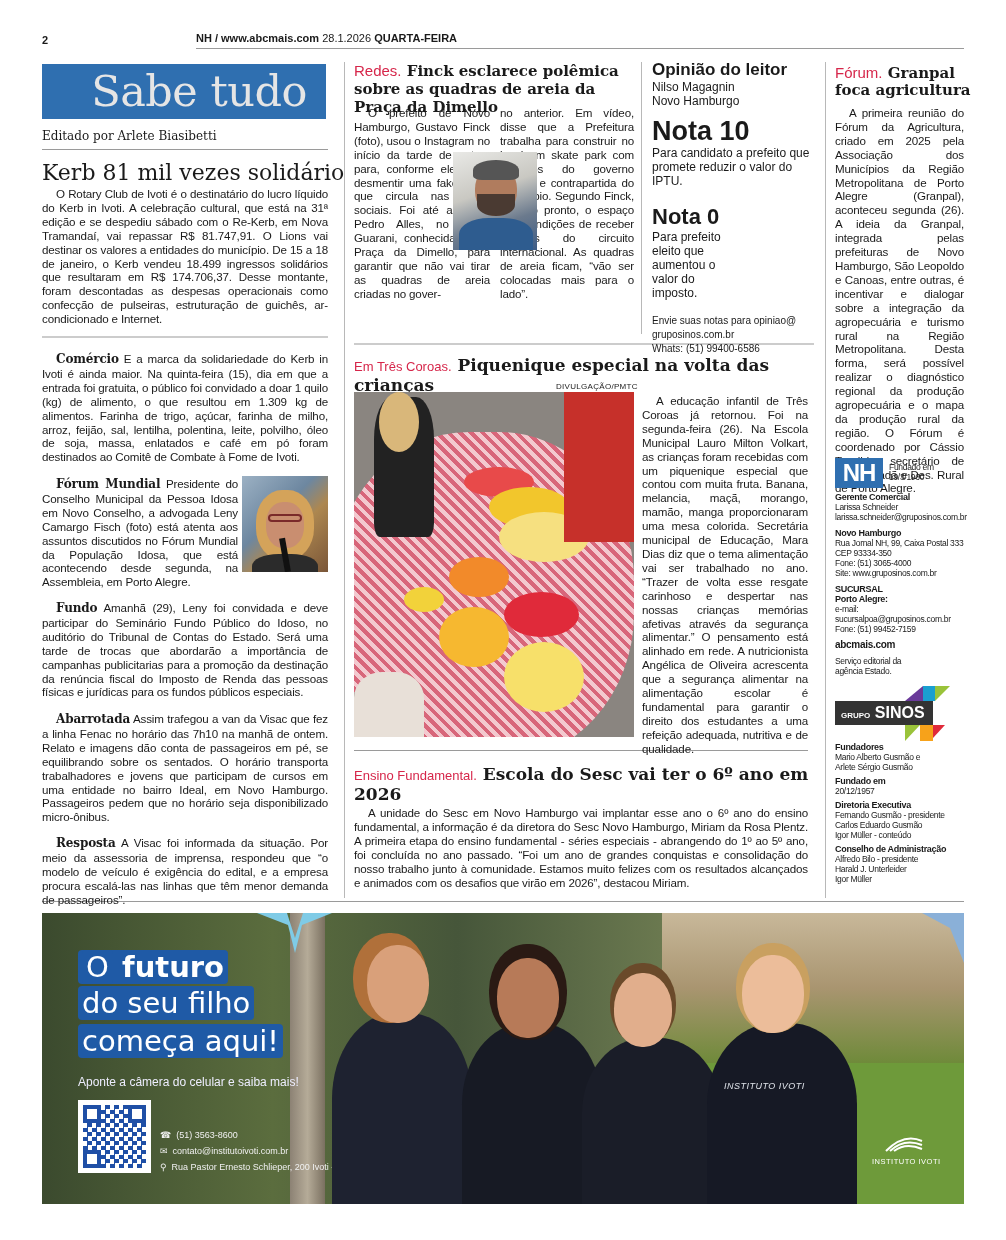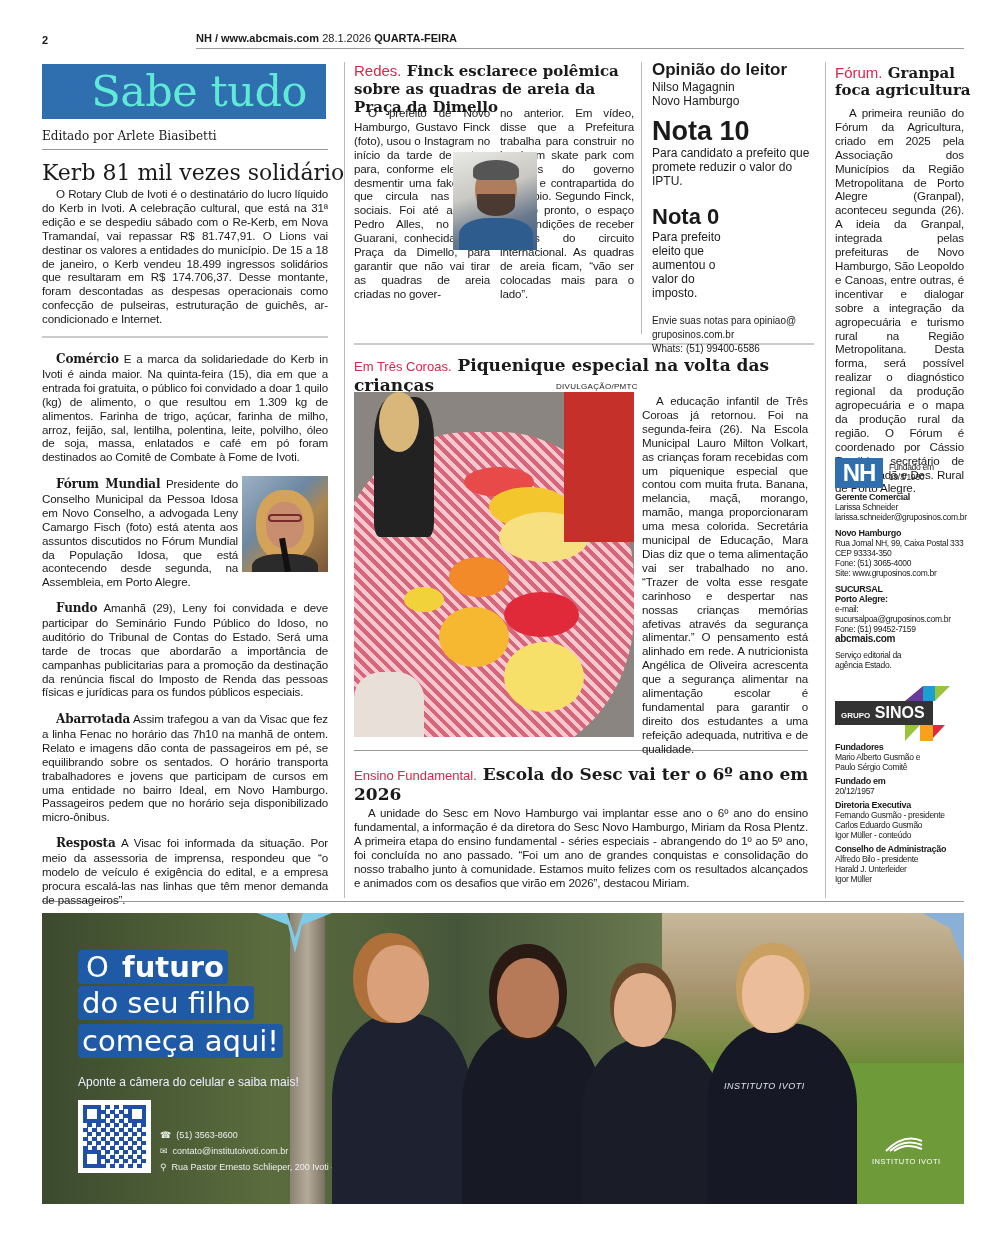--- a/index.html
+++ b/index.html
@@ -12,21 +12,21 @@
   .kicker { color: #d6264a; font-family: "Liberation Sans", sans-serif; font-weight: normal; text-align: right; }
   .vrule { position: absolute; width: 1px; background: #b8b8b8; }
   .hrule { position: absolute; height: 1px; background: #9a9a9a; }
 
   
   #page-num { left: 42px; top: 34px; font-size: 11px; font-weight: bold; }
   #folio { left: 196px; top: 32px; font-size: 11px; }
   #folio b { font-weight: bold; }
 
   
-  #sabe-box { left: 42px; top: 64px; width: 284px; height: 55px; background: #2f6fb0; color: #5eead4; text-align: center; font-size: 43px; line-height: 55px; font-family: "DejaVu Serif", serif; letter-spacing: -0.5px; padding-left: 30px; }
+  #sabe-box { left: 42px; top: 64px; width: 284px; height: 55px; background: #2f6fb0; color: #e5e5e5; text-align: center; font-size: 43px; line-height: 55px; font-family: "DejaVu Serif", serif; letter-spacing: -0.5px; padding-left: 30px; }
   #editor { left: 42px; top: 129px; font-size: 12px; }
   #kerb-title { left: 42px; top: 160px; font-size: 22px; font-family: "DejaVu Serif", serif; }
   .lead { font-weight: bold; font-family: "DejaVu Serif", serif; font-size: 12px; }
 
   
   #redes-head { left: 354px; top: 62px; width: 280px; font-size: 15px; line-height: 18px; font-weight: bold; }
   #redes-photo { left: 453px; top: 152px; width: 84px; height: 98px; background: linear-gradient(160deg,#e9e9e6 0%,#c9c8c2 40%,#6b7a8d 70%,#3d5c86 100%); overflow: hidden; }
   #redes-photo .head { position:absolute; left: 22px; top: 12px; width: 42px; height: 52px; border-radius: 48%; background: #b07c5e; }
   #redes-photo .hair { position:absolute; left: 20px; top: 8px; width: 46px; height: 20px; border-radius: 50% 50% 20% 20%; background: #555; }
   #redes-photo .beard { position:absolute; left: 24px; top: 42px; width: 38px; height: 22px; border-radius: 0 0 50% 50%; background: #4a3a32; }
@@ -168,39 +168,39 @@
   <div>larissa.schneider@gruposinos.com.br</div>
   <div class="b" style="margin-top:6px;">Novo Hamburgo</div>
   <div>Rua Jornal NH, 99, Caixa Postal 333</div>
   <div>CEP 93334-350</div>
   <div>Fone: (51) 3065-4000</div>
   <div>Site: www.gruposinos.com.br</div>
   <div class="b" style="margin-top:6px;">SUCURSAL</div>
   <div class="b">Porto Alegre:</div>
   <div>e-mail: sucursalpoa@gruposinos.com.br</div>
   <div>Fone: (51) 99452-7159</div>
-  <div class="b" style="font-size:10px;">abcmais.com</div>
+  <div class="b" style="margin-top:6px; font-size:10px;">abcmais.com</div>
   <div style="margin-top:6px; width:75px;">Serviço editorial da agência Estado.</div>
 </div>
 
 <div class="abs" id="sinos-logo">
   <svg width="115" height="55" style="position:absolute; left:0; top:0;">
     <polygon points="70,15 88,0 88,15" fill="#6a3a9a"></polygon>
     <polygon points="88,0 100,0 100,15 88,15" fill="#1a9fd0"></polygon>
     <polygon points="100,0 115,0 100,15" fill="#9ac33a"></polygon>
     <polygon points="70,39 85,39 70,55" fill="#9ac33a"></polygon>
     <polygon points="85,39 98,39 98,55 85,55" fill="#f7a21a"></polygon>
     <polygon points="98,39 110,39 98,52" fill="#e02a3a"></polygon>
   </svg>
   <div class="bar"><small>GRUPO</small> <span>SINOS</span></div>
 </div>
 
 <div class="abs" style="left:835px; top:742px; width:135px; font-size:8.5px; line-height:10px; letter-spacing:-0.3px;">
   <div style="font-weight:bold; font-size:9px;">Fundadores</div>
-  <div style="width:90px;">Mario Alberto Gusmão e Paulo Sérgio Comitê</div>
+  <div style="width:90px;">Mario Alberto Gusmão e Arlete Sérgio Gusmão</div>
   <div style="font-weight:bold; font-size:9px; margin-top:4px;">Fundado em</div>
   <div>20/12/1957</div>
   <div style="font-weight:bold; font-size:9px; margin-top:4px;">Diretoria Executiva</div>
   <div>Fernando Gusmão - presidente</div>
   <div>Carlos Eduardo Gusmão</div>
   <div>Igor Müller - conteúdo</div>
   <div style="font-weight:bold; font-size:9px; margin-top:4px;">Conselho de Administração</div>
   <div>Alfredo Bilo - presidente</div>
   <div>Harald J. Unterleider</div>
   <div>Igor Müller</div>

